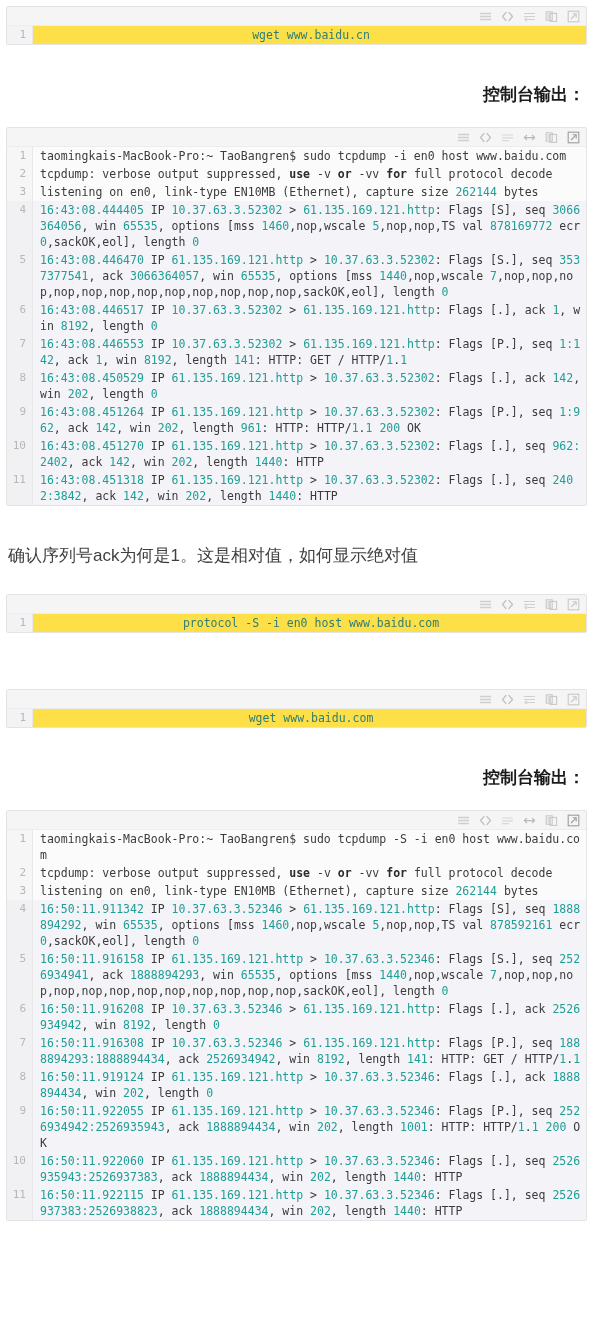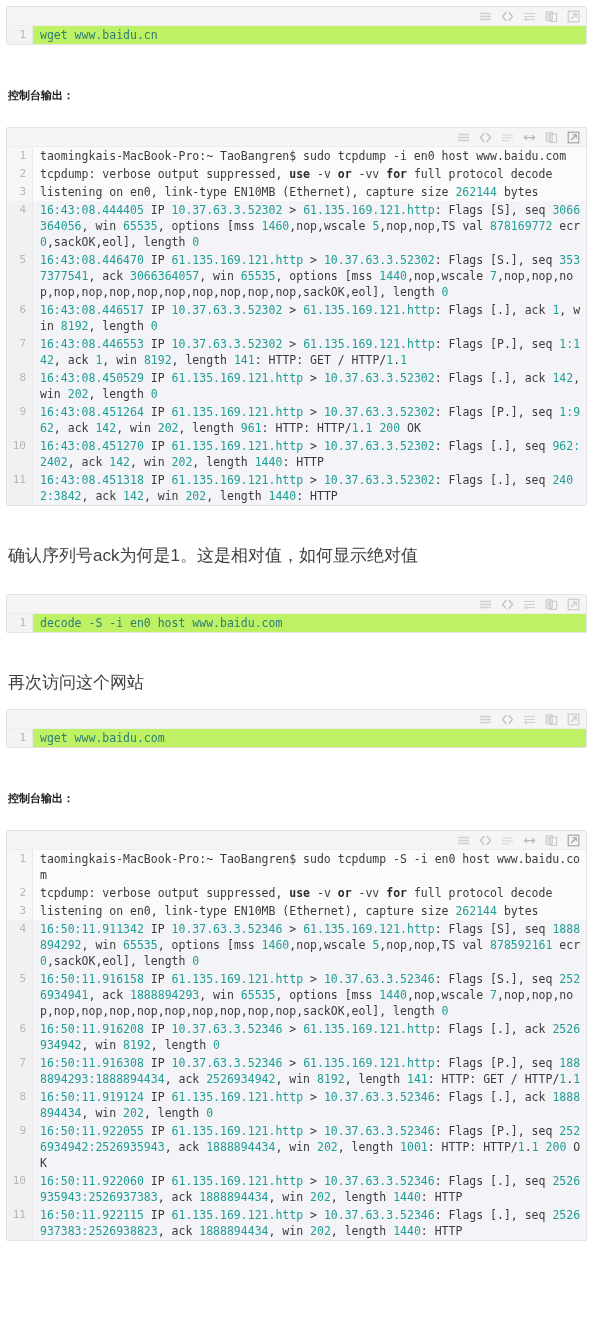--- a/index.html
+++ b/index.html
@@ -76,32 +76,32 @@
   
   .cl.alt .src{background:#f3f3f8;}
   .cl.alt .gut{background:#f1f1f4;}
 
   
   .t  {color:#1f9e95;}   
   .b  {font-weight:bold;color:#2b2b2b;}
 
   
   .cmd .cb-body{background:#fafaff;}
-  .cmd .cl .src{background:#bef264;color:#2f7d75;}
+  .cmd .cl .src{background:#fde047;color:#2f7d75;text-align:center;}
   .cmd .cl .gut{background:#f3f3f6;}
 
   
   .para{
     font-size:17px;
     line-height:20px;
     color:#3f3f3f;
     margin:0;
     padding:0 8px;
   }
-  .para.bold{font-weight:bold;color:#1a1a1a;font-size:11px;}
+  .para.bold{font-weight:bold;color:#1a1a1a;font-size:17px;text-align:right;}
 
   .sp-40{height:40px;}
   .sp-28{height:28px;}
   .sp-22{height:22px;}
   .sp-16{height:16px;}
   .sp-8{height:8px;}
 
   .watermark{
     position:absolute;
     right:6px;
@@ -344,28 +344,27 @@
               <rect x="1.2" y="1.2" width="10.6" height="10.6"></rect>
               <line x1="4" y1="9" x2="9.2" y2="3.8"></line>
               <polyline points="5.6,3.8 9.2,3.8 9.2,7.4"></polyline>
             </g>
           </svg>
         </span>
     </div>
     <div class="cb-body">
       <div class="cl">
         <div class="gut">1</div>
-        <div class="src">decode -S -i en0 host www.baidu.com</div>
+        <div class="src">protocol -S -i en0 host www.baidu.com</div>
       </div>
     </div>
   </div>
 
   <div class="sp-40"></div>
 
-  <p class="para">再次访问这个网站</p>
 
   <div class="sp-16"></div>
 
   <div class="code-block cmd">
     <div class="cb-toolbar">
       <span class="ic">
           <svg width="13" height="13" viewBox="0 0 13 13">
             <g stroke="#cfcfcf" stroke-width="1.3">
               <line x1="1" y1="3.5" x2="12" y2="3.5"></line>
               <line x1="1" y1="6.5" x2="12" y2="6.5"></line>

